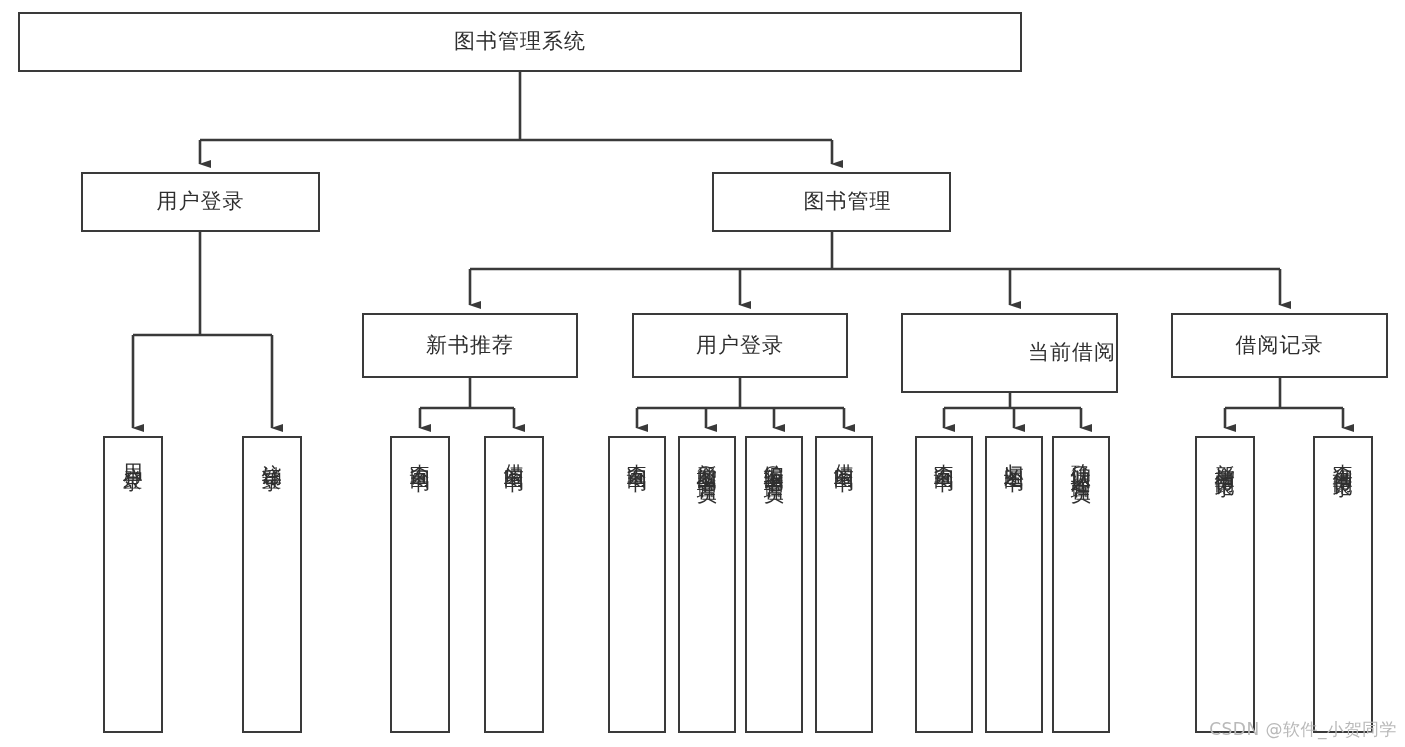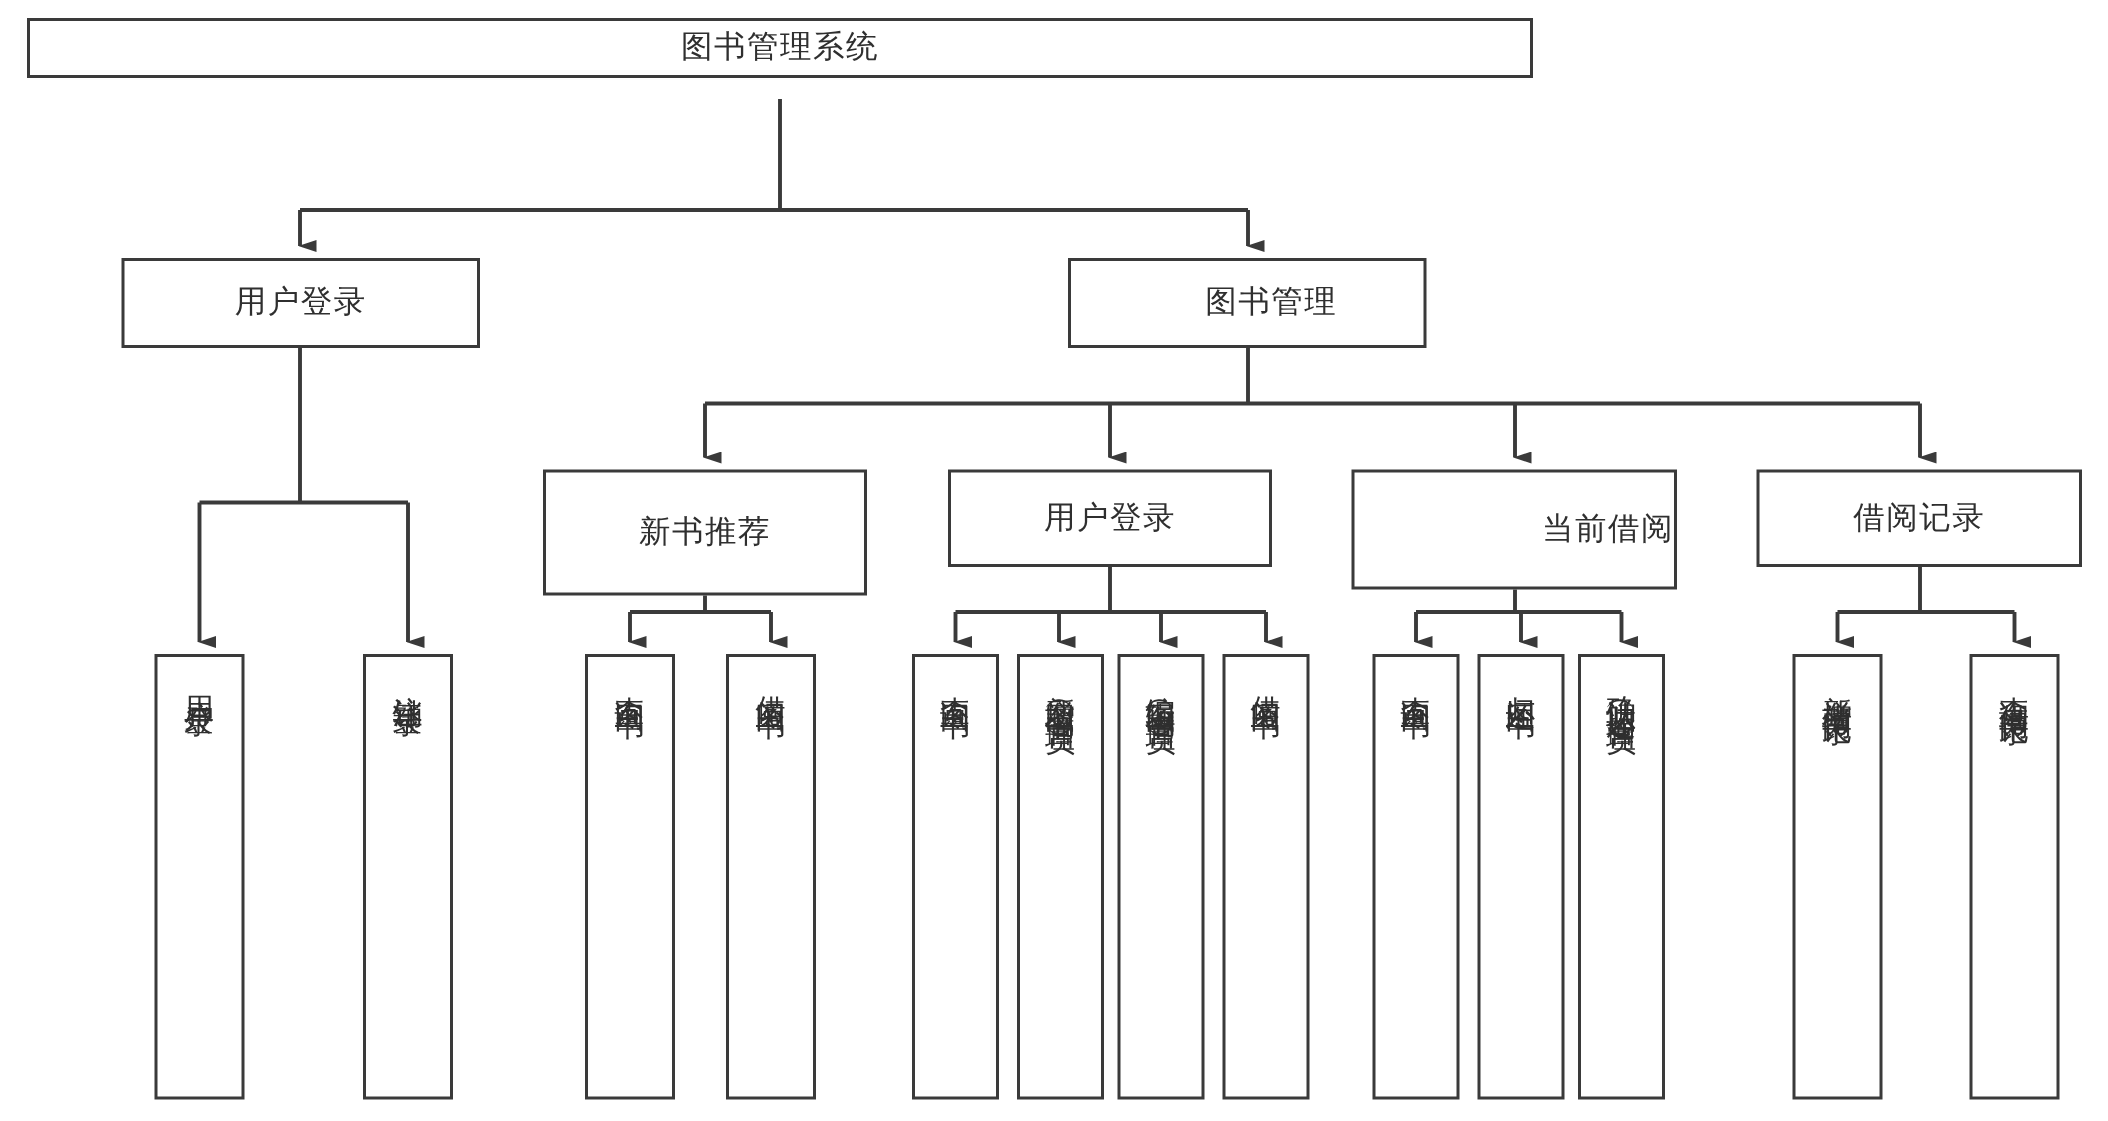--- a/index.html
+++ b/index.html
@@ -114,32 +114,32 @@
       <path d="M1014,408 L1014,428" marker-end="url(#arrow)"></path>
       <path d="M1081,408 L1081,428" marker-end="url(#arrow)"></path>
 
       <path d="M1280,378 L1280,408"></path>
       <path d="M1225,408 L1343,408"></path>
       <path d="M1225,408 L1225,428" marker-end="url(#arrow)"></path>
       <path d="M1343,408 L1343,428" marker-end="url(#arrow)"></path>
     </g>
   </svg>
 
-  <div class="node horiz" style="left:18px; top:12px; width:1004px; height:40px;">
+  <div class="node horiz" style="left:18px; top:12px; width:1004px; height:60px;">
     <span>图书管理系统</span>
   </div>
 
   <div class="node horiz" style="left:81px; top:172px; width:239px; height:60px;">
     <span>用户登录</span>
   </div>
   <div class="node horiz" style="left:712px; top:172px; width:239px; height:60px;padding-left:32px;">
     <span>图书管理</span>
   </div>
 
-  <div class="node horiz" style="left:362px; top:313px; width:216px; height:84px;text-align:center;">
+  <div class="node horiz" style="left:362px; top:313px; width:216px; height:65px;text-align:center;">
     <span>新书推荐</span>
   </div>
   <div class="node horiz" style="left:632px; top:313px; width:216px; height:65px;">
     <span>用户登录</span>
   </div>
   <div class="node horiz" style="left:901px; top:313px; width:217px; height:80px;justify-content:flex-end;">
     <span>当前借阅</span>
   </div>
   <div class="node horiz" style="left:1171px; top:313px; width:217px; height:65px;font-family:Liberation Serif, serif;">
     <span>借阅记录</span>
@@ -178,14 +178,15 @@
   <div class="node vert" style="left:1052px; top:436px; width:58px; height:297px;">
     <span class="vlabel">确认归还（管理员）</span>
   </div>
   <div class="node vert" style="left:1195px; top:436px; width:60px; height:297px;">
     <span class="vlabel">新增借阅记录</span>
   </div>
   <div class="node vert" style="left:1313px; top:436px; width:60px; height:297px;">
     <span class="vlabel">查询借阅记录</span>
   </div>
 
+  <div class="watermark">CSDN @软件_小贺同学</div>
 
 </div>
 
 </body></html>

